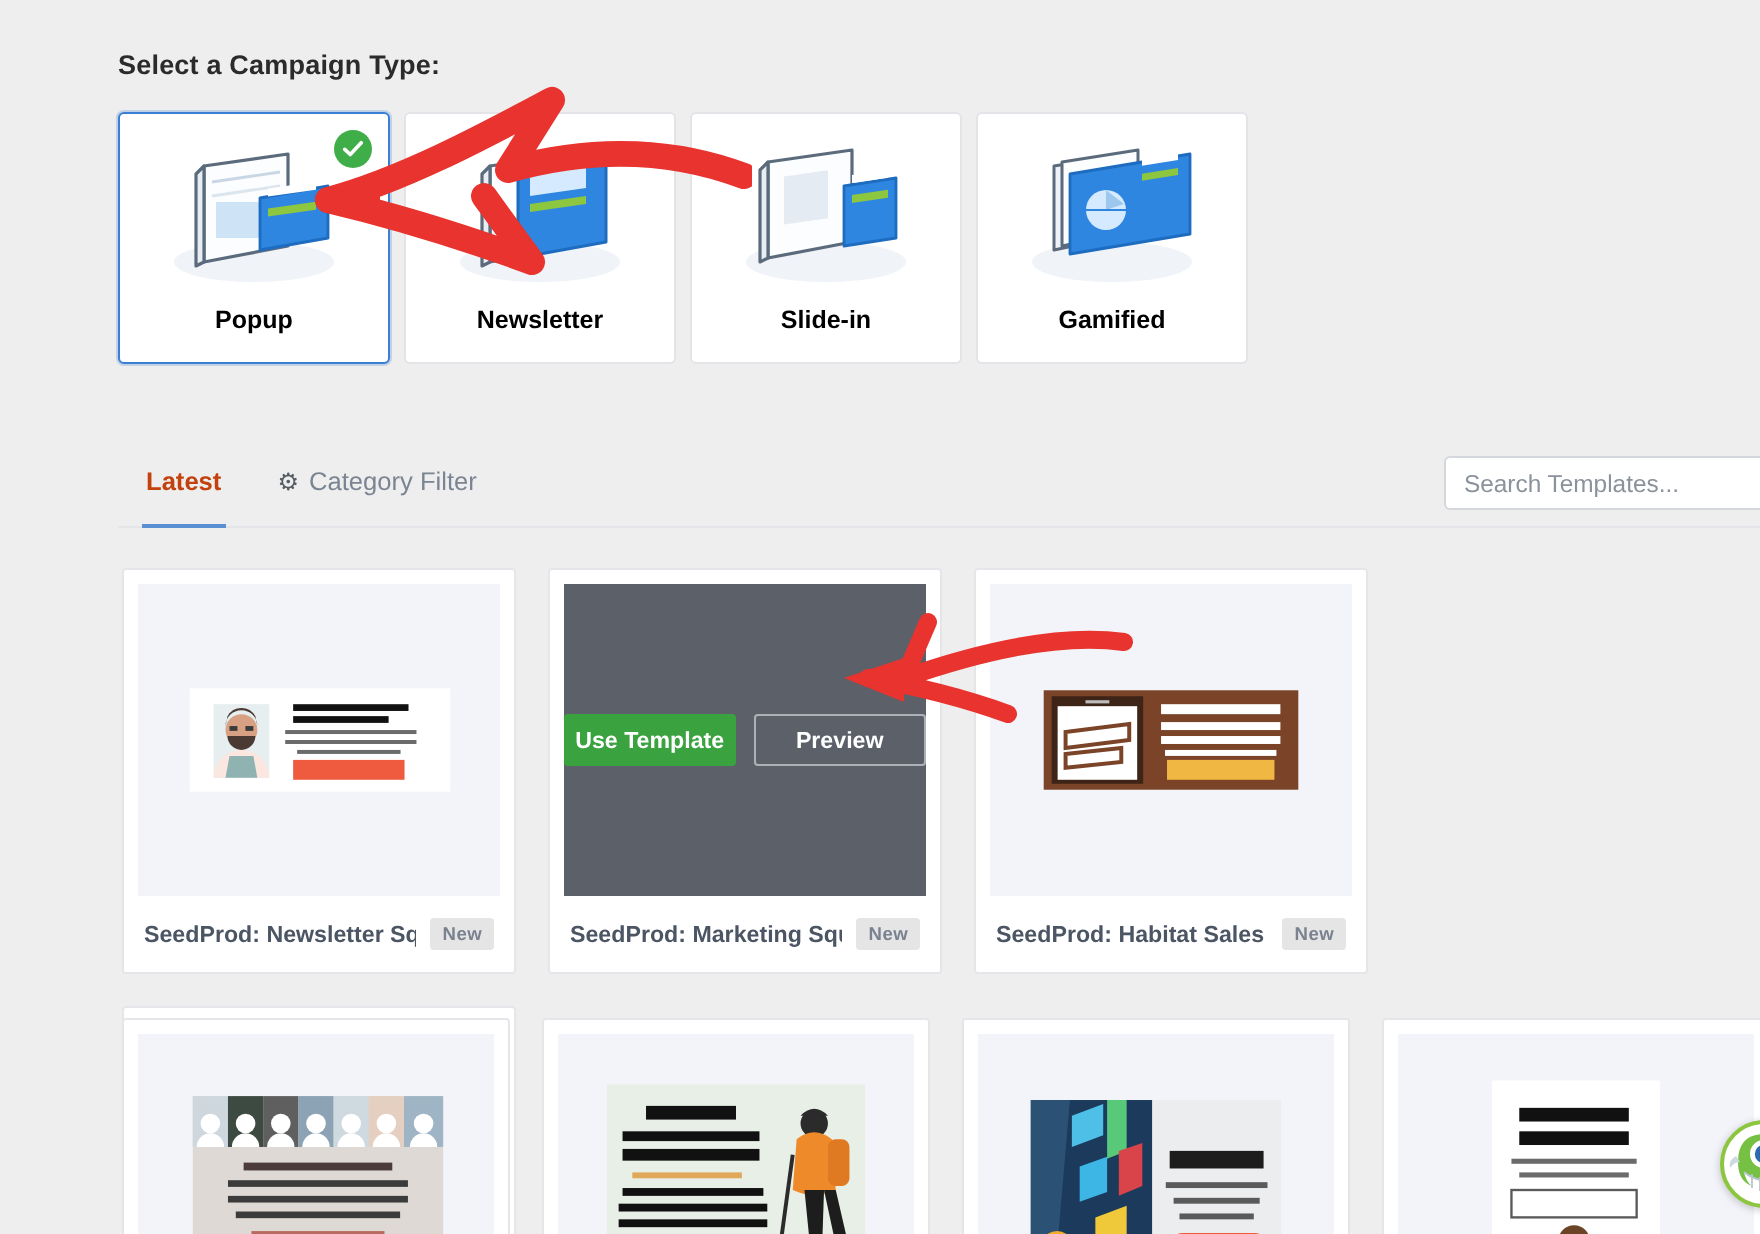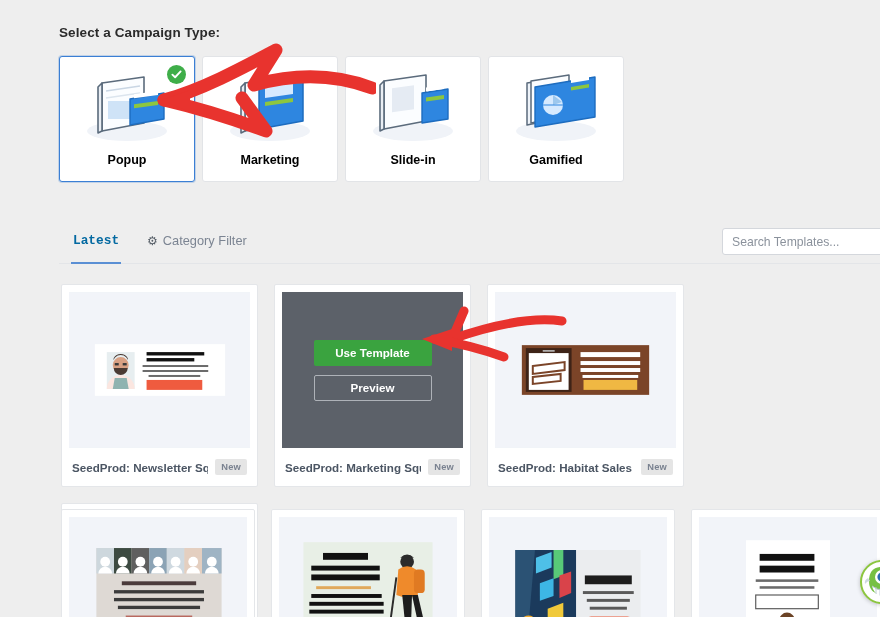--- a/index.html
+++ b/index.html
@@ -59,21 +59,21 @@
     border-bottom: 1px solid #e3e5e8;
     display: flex; align-items: flex-start;
   }
   .tabs { display: flex; align-items: center; height: 41px; }
   .tab {
     font-size: 12.8px; color: #7b8492;
     padding: 0 14px; height: 41px; line-height: 38px;
     cursor: pointer; position: relative; white-space: nowrap;
   }
   .tab:first-child { padding-left: 14px; }
-  .tab.active { color: #0369a1; font-weight: bold; font-family: Liberation Mono, monospace; }
+  .tab.active { color: #c2410c; font-weight: bold; }
   .tab.active::after {
     content: ""; position: absolute;
     left: 12px; right: 12px; bottom: -1px; height: 2.5px;
     background: #5a8fd4;
   }
   .tab .gear { margin-right: 5px; font-size: 12px; color: #555d66; }
   .search-box {
     position: absolute; right: 0; top: 6px;
     width: 163px; height: 27px;
     border: 1px solid #d4d7dc; border-radius: 3px;
@@ -126,21 +126,21 @@
     font-size: 9.3px; font-weight: bold; color: #7a8290;
     background: #e5e5e5; border-radius: 2px;
     padding: 3px 6px; letter-spacing: .2px;
     margin-left: auto;
   }
 
   
   .overlay {
     position: absolute; inset: 0;
     background: #5c6169;
-    display: flex; flex-direction: column;
+    display: flex; 
     align-items: center; justify-content: center;
     gap: 9px;
   }
   .btn-use {
     width: 118px; height: 26px;
     background: #3aa33f; color: #fff;
     border: 0; border-radius: 2px;
     font-family: "Liberation Sans", sans-serif;
     font-size: 11.6px; font-weight: bold;
     cursor: pointer;
@@ -211,21 +211,21 @@
 
     <div class="type-card">
       <svg class="art" viewBox="0 0 110 74">
         <ellipse cx="55" cy="60" rx="40" ry="10" fill="#f0f3f8"></ellipse>
         <path d="M30 12 L70 6 L70 52 L30 60 Z" fill="#fbfdff" stroke="#5b6b7c" stroke-width="1.6" stroke-linejoin="round"></path>
         <path d="M30 12 L26 16 L26 62 L30 60 Z" fill="#e9eef4" stroke="#5b6b7c" stroke-width="1.6" stroke-linejoin="round"></path>
         <path d="M44 14 L88 7 L88 50 L44 58 Z" fill="#2e86e0" stroke="#1d6cbf" stroke-width="1.5" stroke-linejoin="round"></path>
         <rect x="50" y="20" width="28" height="14" fill="#d6eaff" transform="skewY(-8)"></rect>
         <rect x="50" y="38" width="28" height="4" fill="#8dc63f" transform="skewY(-8)"></rect>
       </svg>
-      <div class="type-label">Marketing</div>
+      <div class="type-label">Newsletter</div>
     </div>
 
 
     <div class="type-card">
       <svg class="art" viewBox="0 0 110 74">
         <ellipse cx="55" cy="60" rx="40" ry="10" fill="#f0f3f8"></ellipse>
         <path d="M26 10 L68 4 L68 50 L26 58 Z" fill="#fbfdff" stroke="#5b6b7c" stroke-width="1.6" stroke-linejoin="round"></path>
         <path d="M26 10 L22 14 L22 60 L26 58 Z" fill="#e9eef4" stroke="#5b6b7c" stroke-width="1.6" stroke-linejoin="round"></path>
         <rect x="34" y="22" width="22" height="24" fill="#e5ebf3" transform="skewY(-8)"></rect>
         <path d="M64 22 L90 18 L90 48 L64 52 Z" fill="#2e86e0" stroke="#1d6cbf" stroke-width="1.4" stroke-linejoin="round"></path>

